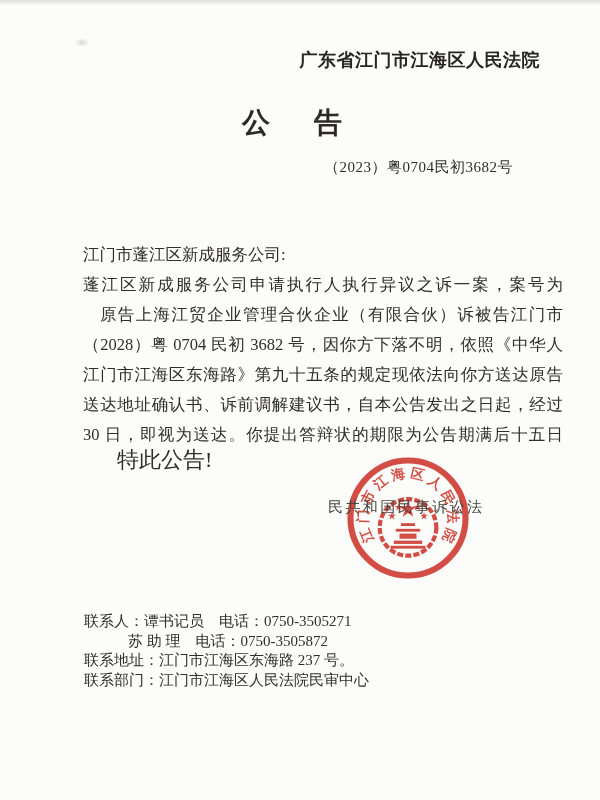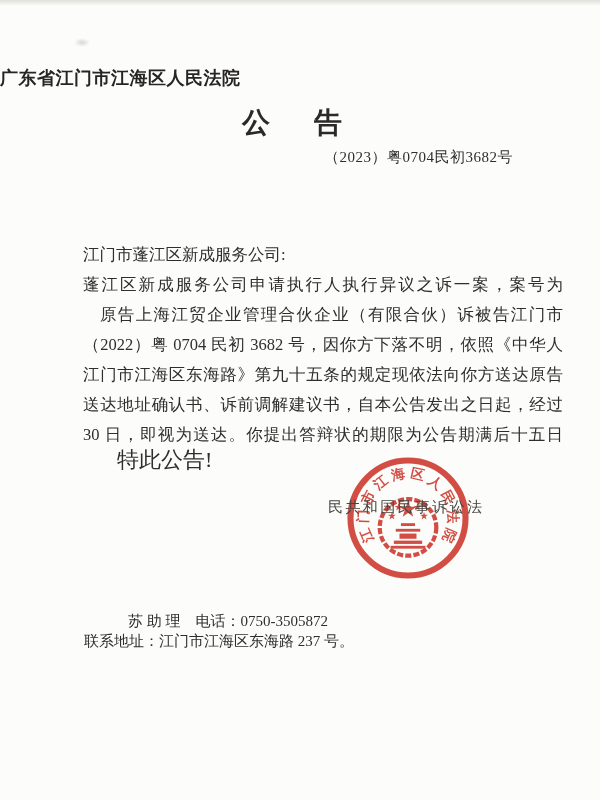--- a/index.html
+++ b/index.html
@@ -16,33 +16,33 @@
   .scan-edge{
     position:absolute;top:0;left:0;right:0;height:6px;
     background:linear-gradient(#c9c8c4, rgba(255,255,255,0));
     opacity:.55;
   }
   .smudge{
     position:absolute;left:74px;top:38px;width:16px;height:9px;
     background:radial-gradient(rgba(150,148,140,.35), rgba(255,255,255,0) 70%);
   }
   .court-name{
-    position:absolute;top:66px;left:0;width:540px;
-    text-align:left;
+    position:absolute;top:48px;left:0;width:540px;
+    text-align:right;
     font-size:18px;font-weight:bold;letter-spacing:.5px;
     color:#262523;
   }
   .doc-title{
     position:absolute;top:104px;left:0;width:592px;
     text-align:center;
     font-size:28px;font-weight:bold;letter-spacing:8px;
     color:#2b2a28;
   }
   .case-number{
-    position:absolute;top:148px;right:87px;
+    position:absolute;top:158px;right:87px;
     font-size:15px;letter-spacing:.5px;
   }
   .doc-body{
     position:absolute;left:83px;top:195px;width:480px;
     font-size:16.5px;line-height:30px;
   }
   .jline{
     text-align:justify;
     text-align-last:justify;
     text-justify:inter-character;
@@ -87,21 +87,21 @@
   <div class="smudge"></div>
 
   <div class="court-name">广东省江门市江海区人民法院</div>
   <div class="doc-title">公　告</div>
   <div class="case-number">（2023）粤0704民初3682号</div>
 
   <div class="doc-body">
     <div class="salutation">江门市蓬江区新成服务公司:</div>
     <div class="jline">蓬江区新成服务公司申请执行人执行异议之诉一案，案号为</div>
     <div class="jline indent">原告上海江贸企业管理合伙企业（有限合伙）诉被告江门市</div>
-    <div class="jline">（2022）粤 0704 民初 3682 号，因你方下落不明，依照《中华人</div>
+    <div class="jline">（2028）粤 0704 民初 3682 号，因你方下落不明，依照《中华人</div>
     <div class="jline">江门市江海区东海路》第九十五条的规定现依法向你方送达原告</div>
     <div class="jline">送达地址确认书、诉前调解建议书，自本公告发出之日起，经过</div>
     <div class="jline">30 日，即视为送达。你提出答辩状的期限为公告期满后十五日内。</div>
   </div>
 
   <div class="closing">特此公告!</div>
 
   <div class="stamp">
     <svg id="seal-svg" viewBox="0 0 140 140" width="132" height="132" xmlns="http://www.w3.org/2000/svg">
       <defs>
@@ -134,16 +134,18 @@
           <text transform="translate(112.24,48.27) rotate(62.78)">民</text>
           <text transform="translate(117.47,68.25) rotate(87.89)">法</text>
           <text transform="translate(113.72,88.56) rotate(113.00)">院</text>
         </g>
     </svg>
   </div>
 
   <div class="issue-date">民共和国民事诉讼法</div>
 
   <div class="contacts">
+    <div class="contact-line">联系人：谭书记员　电话：0750-3505271</div>
     <div class="contact-line contact-indent">苏 助 理　电话：0750-3505872</div>
     <div class="contact-line">联系地址：江门市江海区东海路 237 号。</div>
+    <div class="contact-line">联系部门：江门市江海区人民法院民审中心</div>
   </div>
 </div>
 
 </body></html>

